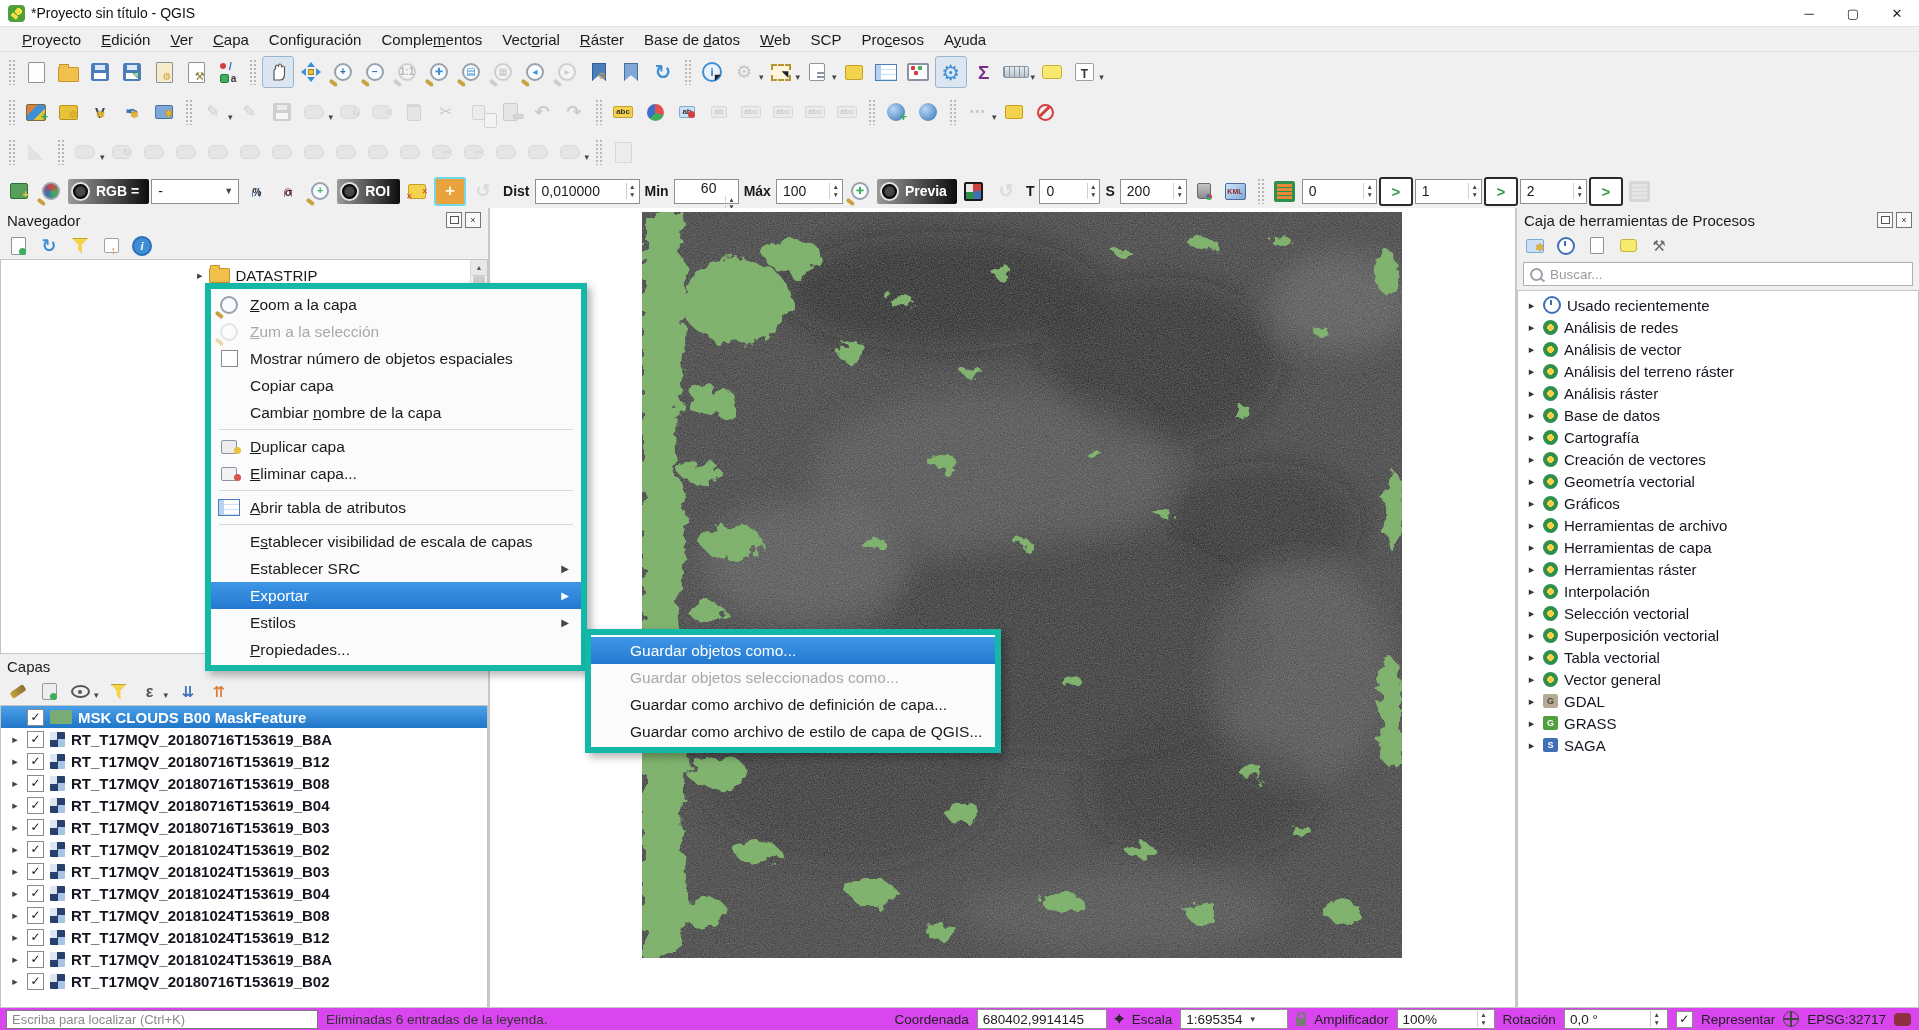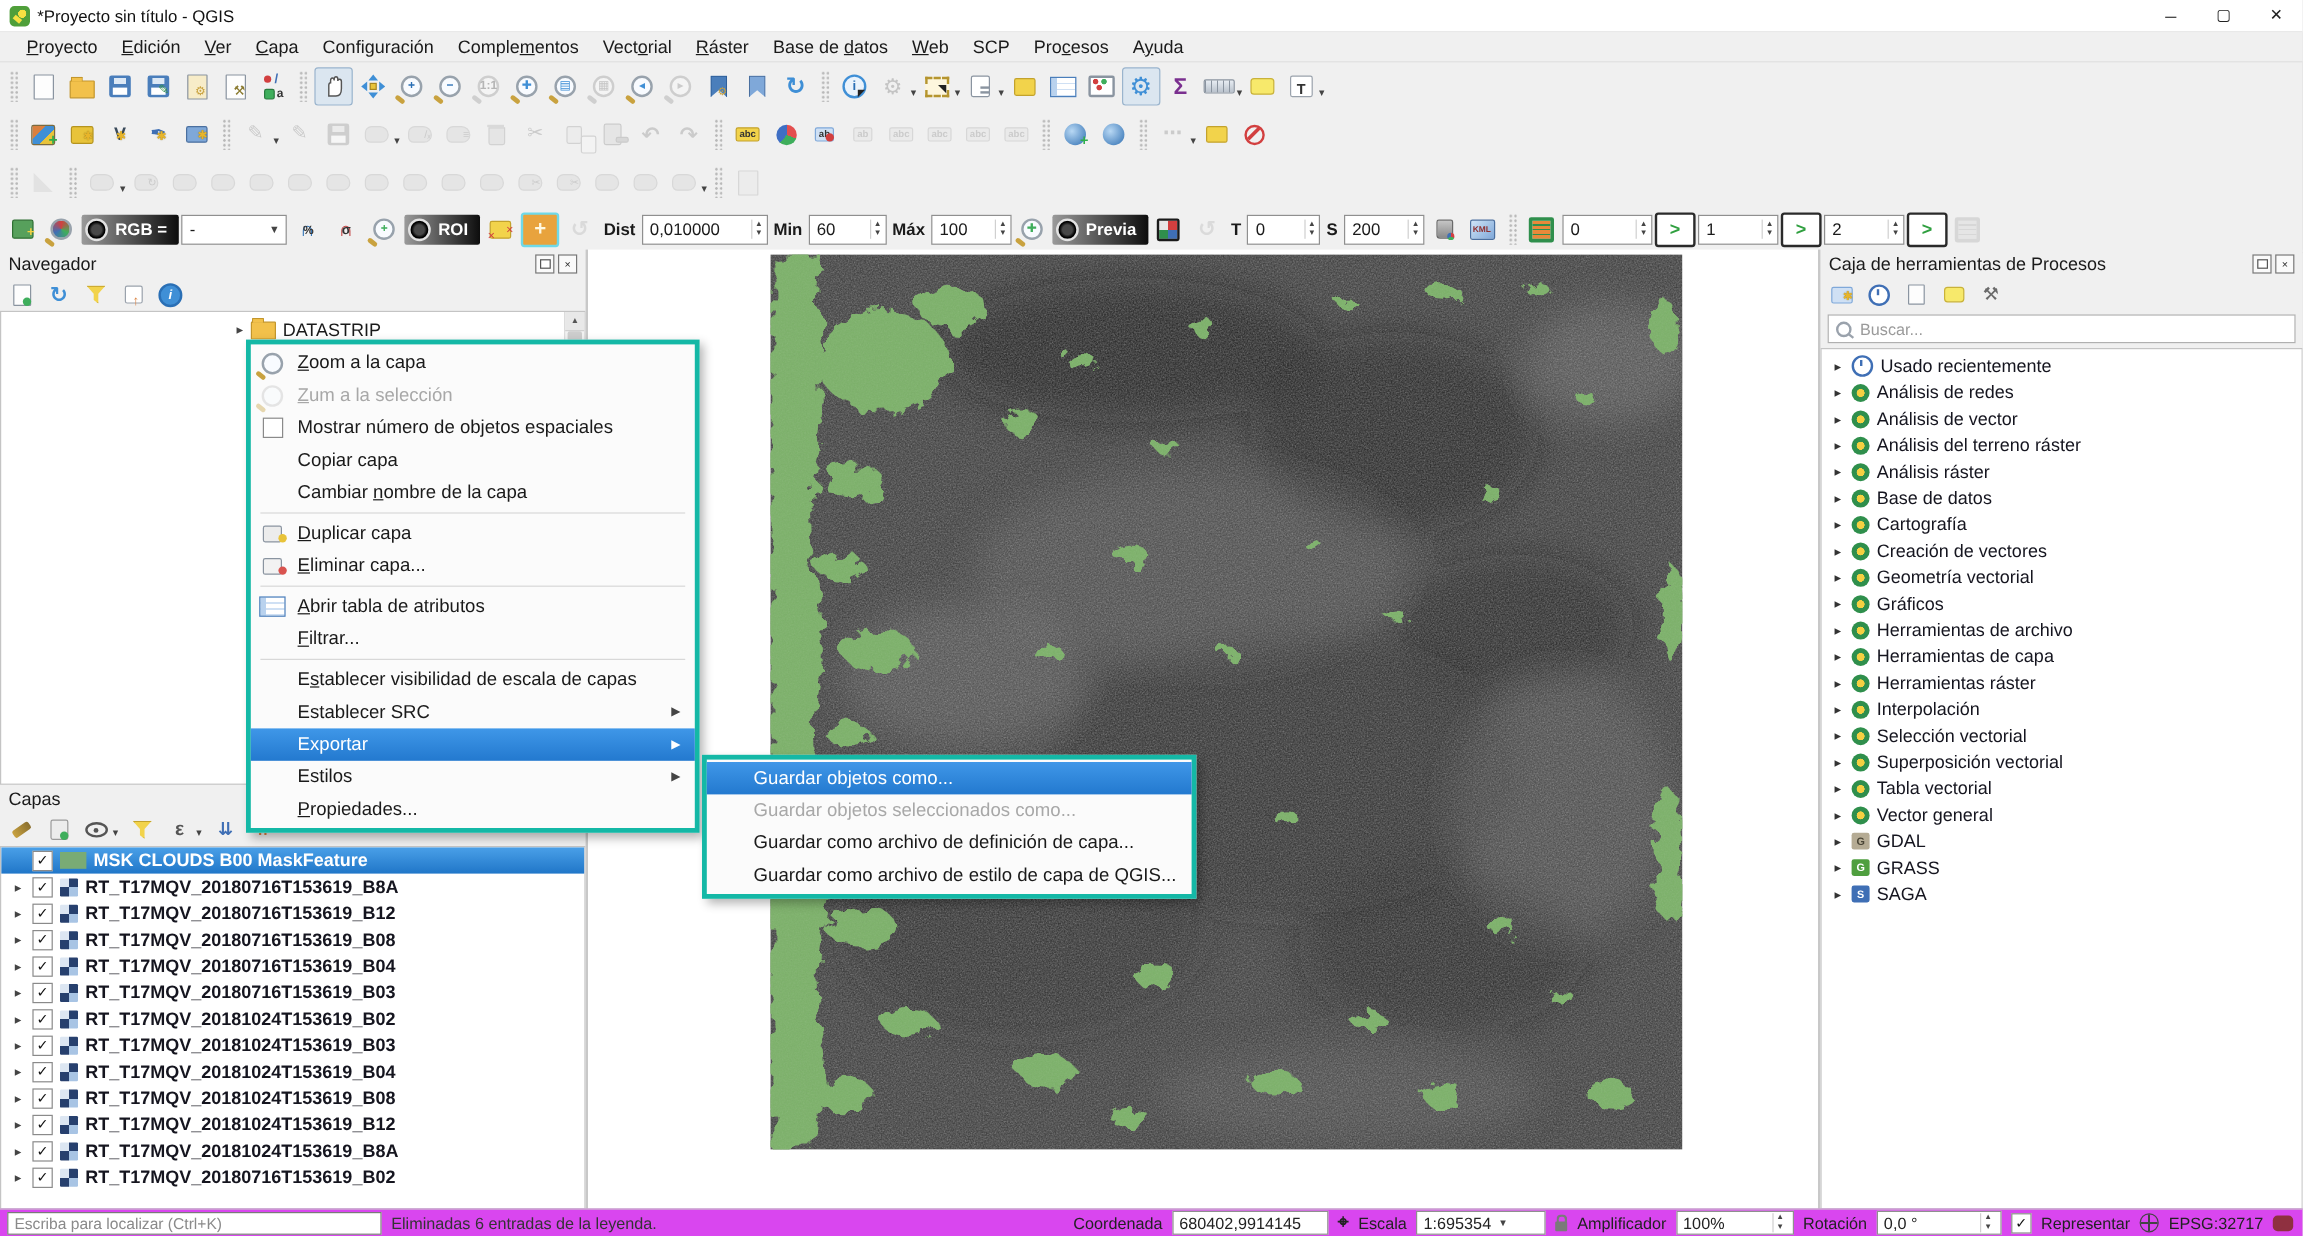--- a/index.html
+++ b/index.html
@@ -94,21 +94,21 @@
   .searchwrap{margin:3px 6px 4px 6px;height:22px;background:#fff;border:1px solid #b0b0b0;display:flex;align-items:center;gap:5px;padding:0 6px}
   .searchwrap input{border:none;outline:none;flex:1;font-size:13.5px;color:#333;font-family:inherit;background:transparent}
   .searchwrap input::placeholder{color:#9a9a9a}
   .smag{width:9px;height:9px;border:2px solid #9aa2ac;border-radius:50%;position:relative}
   .smag::after{content:"";position:absolute;width:5px;height:2px;background:#9aa2ac;bottom:-2px;right:-4px;transform:rotate(38deg)}
   .trow{height:22px;display:flex;align-items:center;gap:6px;padding-left:8px;font-size:15px;color:#15151f;white-space:nowrap}
   .trow .exp{width:11px;font-size:11px;color:#333;text-align:center}
   .qico{width:15px;height:15px;border-radius:50%;background:radial-gradient(circle,#f5d042 30%,#2f8f4c 33%)}
   .lico{width:15px;height:14px;border-radius:2px;display:flex;align-items:center;justify-content:center;font-size:9px;font-weight:bold;color:#fff}
   
-  .ctx{position:absolute;background:#fbfbfb;border:4px solid #14b8a6;box-shadow:4px 4px 8px rgba(0,0,0,.3);z-index:50;padding:2px 0}
+  .ctx{position:absolute;background:#fbfbfb;border:6px solid #14b8a6;box-shadow:4px 4px 8px rgba(0,0,0,.3);z-index:50;padding:2px 0}
   .mi{height:27px;display:flex;align-items:center;gap:9px;padding:0 12px 0 6px;font-size:15.5px;color:#1a1a1a;position:relative}
   .mi .mico{width:24px;min-width:24px;display:flex;align-items:center;justify-content:center}
   .mi.disabled{color:#a8a8a8}
   .mi.hl{background:linear-gradient(#3f97e8,#2379cf);color:#fff}
   .mi .subarrow{margin-left:auto;font-size:10px;color:#444}
   .mi.hl .subarrow{color:#fff}
   .msep{height:1px;background:#d8d8d8;margin:3px 8px}
   
   .statusbar{position:absolute;left:0;right:0;bottom:0;height:22px;background:#d946ef;border-top:1px solid #c8c8c8;display:flex;align-items:center;padding:0 6px;gap:8px;font-size:13.5px;color:#222}
   .locate{width:300px;height:17px;border:1px solid #7a7a7a;background:#fff;font-size:13px;color:#333;padding:0 5px;font-family:inherit}
@@ -693,21 +693,21 @@
         <span style="display:flex;align-items:center;justify-content:center;position:relative">
           <i class="gl" style="color:#bdbdbd;font-size:18px;font-weight:bold;">↺</i>
         </span>
       </span>
       <span class="scplab">Dist</span>
       <span class="spin" style="width: 96px;">
         <span>0,010000</span>
         <span class="spud">▲<br>▼</span>
       </span>
       <span class="scplab">Min</span>
-      <span class="spin" style="width: 56px;">
+      <span class="spin" style="width: 56px; flex-direction: column;">
         <span>60</span>
         <span class="spud">▲<br>▼</span>
       </span>
       <span class="scplab">Máx</span>
       <span class="spin" style="width: 58px;">
         <span>100</span>
         <span class="spud">▲<br>▼</span>
       </span>
       <span class="icn">
         <span style="display:flex;align-items:center;justify-content:center;position:relative">
@@ -1231,24 +1231,20 @@
         </span>
         <span><u>E</u>liminar capa...</span>
       </div>
       <div class="msep"></div>
       <div class="mi">
         <span class="mico" style="position:relative">
           <i class="tbl"></i>
         </span>
         <span><u>A</u>brir tabla de atributos</span>
       </div>
-      <div class="mi">
-        <span class="mico"></span>
-        <span><u>F</u>iltrar...</span>
-      </div>
       <div class="msep"></div>
       <div class="mi">
         <span class="mico"></span>
         <span>E<u>s</u>tablecer visibilidad de escala de capas</span>
       </div>
       <div class="mi">
         <span class="mico"></span>
         <span>Establecer SRC</span>
         <span class="subarrow">▶</span>
       </div>

